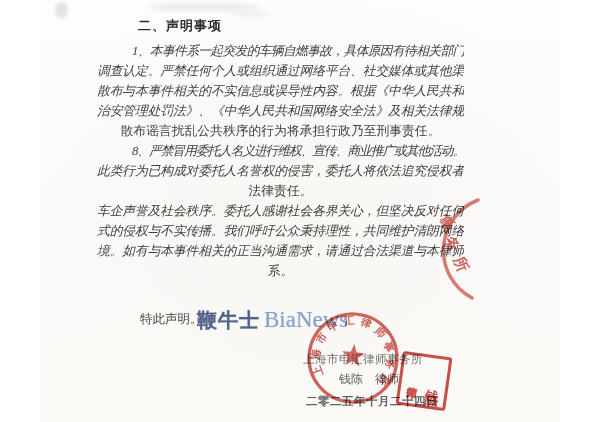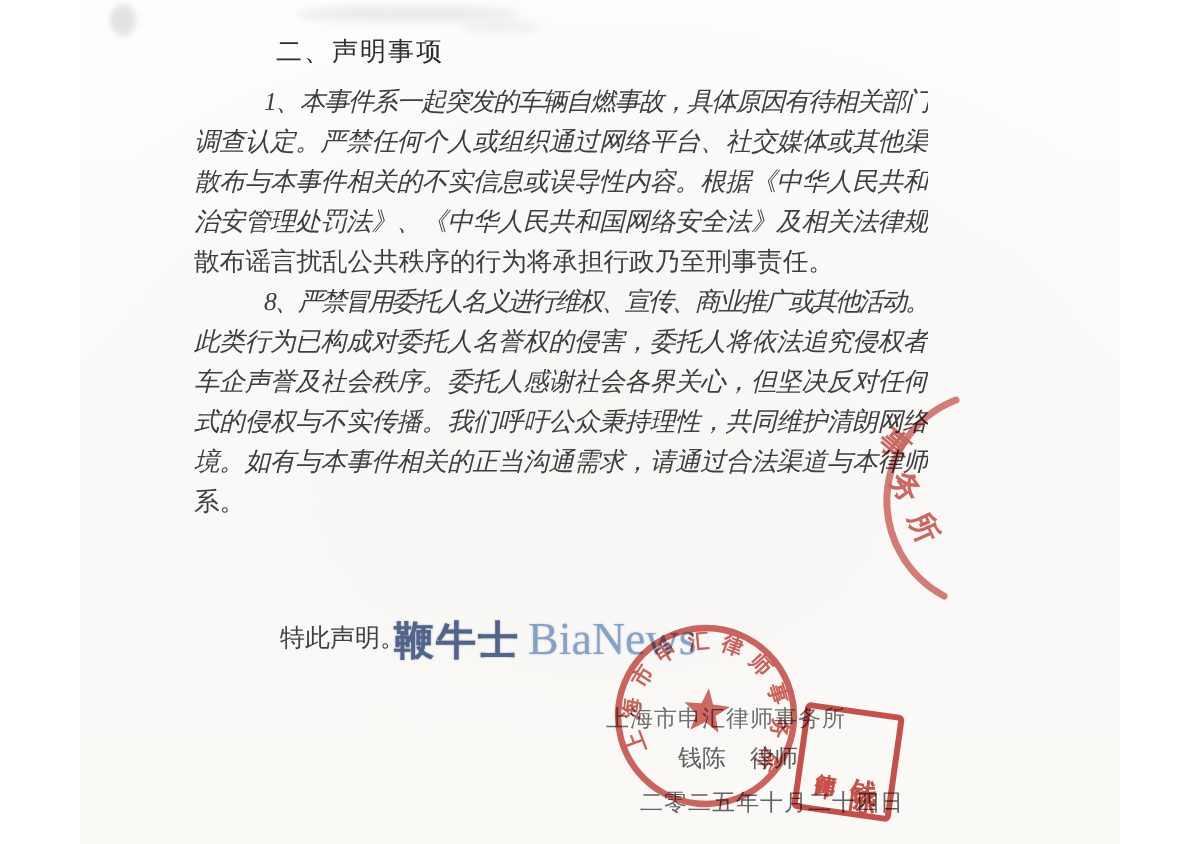--- a/index.html
+++ b/index.html
@@ -8,39 +8,39 @@
   .paper{position:absolute;left:40px;top:0;right:40px;bottom:0;
          background:linear-gradient(180deg,#fdfdfc 0%,#fbfaf8 60%,#faf9f6 100%);}
   .vignette{position:absolute;inset:0;
          background:radial-gradient(ellipse at 50% 45%, rgba(238,236,231,0.30) 0%, rgba(255,255,255,0) 65%);}
   .smudge{position:absolute;border-radius:50%;filter:blur(2px);}
   .s1{left:148px;top:3px;width:112px;height:8px;background:#dcdcdc;opacity:.55;}
   .s2{left:230px;top:11px;width:40px;height:5px;background:#e2e2e2;opacity:.6;}
   .s3{left:55px;top:2px;width:13px;height:16px;background:#c8c8c8;opacity:.5;filter:blur(1.5px);}
   .s4{left:443px;top:52px;width:5px;height:4px;background:#cccccc;opacity:.7;filter:blur(1px);}
 
-  .heading{position:absolute;left:138px;top:17px;font-size:13px;font-weight:normal;
+  .heading{position:absolute;left:138px;top:17px;font-size:13px;font-weight:bold;
            color:#2d2d2d;letter-spacing:1px;}
   #body-lines{position:absolute;left:97px;top:41px;width:367px;font-size:12.8px;
               color:#3e3e3e;}
-  #body-lines .line{height:20px;line-height:20px;white-space:nowrap;}
+  #body-lines .line{height:20px;line-height:20px;white-space:nowrap;text-align:center;}
   #body-lines .line.fill{white-space:normal;text-align:justify;text-align-last:justify;
               overflow:hidden;letter-spacing:-0.2px;font-style:italic;}
   #body-lines .line.indent{padding-left:35px;letter-spacing:-1.3px;}
   .closing{position:absolute;left:140px;top:311px;font-size:12.5px;color:#3e3e3e;}
 
   .watermark{position:absolute;left:197px;top:307px;white-space:nowrap;}
   .wm-cn{font-size:20px;font-weight:bold;color:var(--watermark-cn,#52648a);
          text-shadow:0 0 1px rgba(82,100,138,.6);letter-spacing:1px;}
   .wm-en{font-size:23px;color:var(--watermark-en,#85a2c9);
          text-shadow:0 0 1px rgba(133,162,201,.5);margin-left:4px;}
 
   .sig-firm{position:absolute;left:303px;top:352px;font-size:11.5px;color:#6f6f6f;letter-spacing:.5px;}
   .sig-lawyer{position:absolute;left:339px;top:371px;font-size:12px;color:#5f5f5f;}
-  .sig-date{position:absolute;left:320px;top:394px;font-size:11.5px;color:#636363;letter-spacing:.5px;}
+  .sig-date{position:absolute;left:306px;top:394px;font-size:11.5px;color:#636363;letter-spacing:.5px;font-weight:bold;}
 
   .stamp{mix-blend-mode:multiply;}
   svg.seal{position:absolute;color:var(--stamp-red,#c5433b);}
   #round-seal{left:298px;top:303px;opacity:.9;}
   #partial-seal{left:418px;top:183px;opacity:.8;}
   .square-seal{position:absolute;left:399px;top:354px;width:42px;height:46px;
         border:3px solid var(--stamp-red,#c5433b);border-radius:3px;
         transform:rotate(8deg);display:flex;justify-content:space-around;align-items:center;
         color:var(--stamp-red,#c5433b);opacity:.92;padding:1px;}
   .square-seal .col{writing-mode:vertical-rl;font-weight:bold;line-height:1;}
@@ -61,20 +61,21 @@
   <div class="heading">二、声明事项</div>
 
   <div id="body-lines">
       <div class="line indent fill">1、本事件系一起突发的车辆自燃事故，具体原因有待相关部门</div>
       <div class="line fill">调查认定。严禁任何个人或组织通过网络平台、社交媒体或其他渠道</div>
       <div class="line fill">散布与本事件相关的不实信息或误导性内容。根据《中华人民共和国</div>
       <div class="line fill">治安管理处罚法》、《中华人民共和国网络安全法》及相关法律规定，</div>
       <div class="line">散布谣言扰乱公共秩序的行为将承担行政乃至刑事责任。</div>
       <div class="line indent fill">8、严禁冒用委托人名义进行维权、宣传、商业推广或其他活动。</div>
       <div class="line fill">此类行为已构成对委托人名誉权的侵害，委托人将依法追究侵权者的</div>
+      <div class="line">法律责任。</div>
       <div class="line fill">车企声誉及社会秩序。委托人感谢社会各界关心，但坚决反对任何形</div>
       <div class="line fill">式的侵权与不实传播。我们呼吁公众秉持理性，共同维护清朗网络环</div>
       <div class="line fill">境。如有与本事件相关的正当沟通需求，请通过合法渠道与本律师联</div>
       <div class="line">系。</div>
     </div>
 
   <div class="closing">特此声明。</div>
 
   <div class="watermark">
     <span class="wm-cn">鞭牛士</span><span class="wm-en">BiaNews</span>

